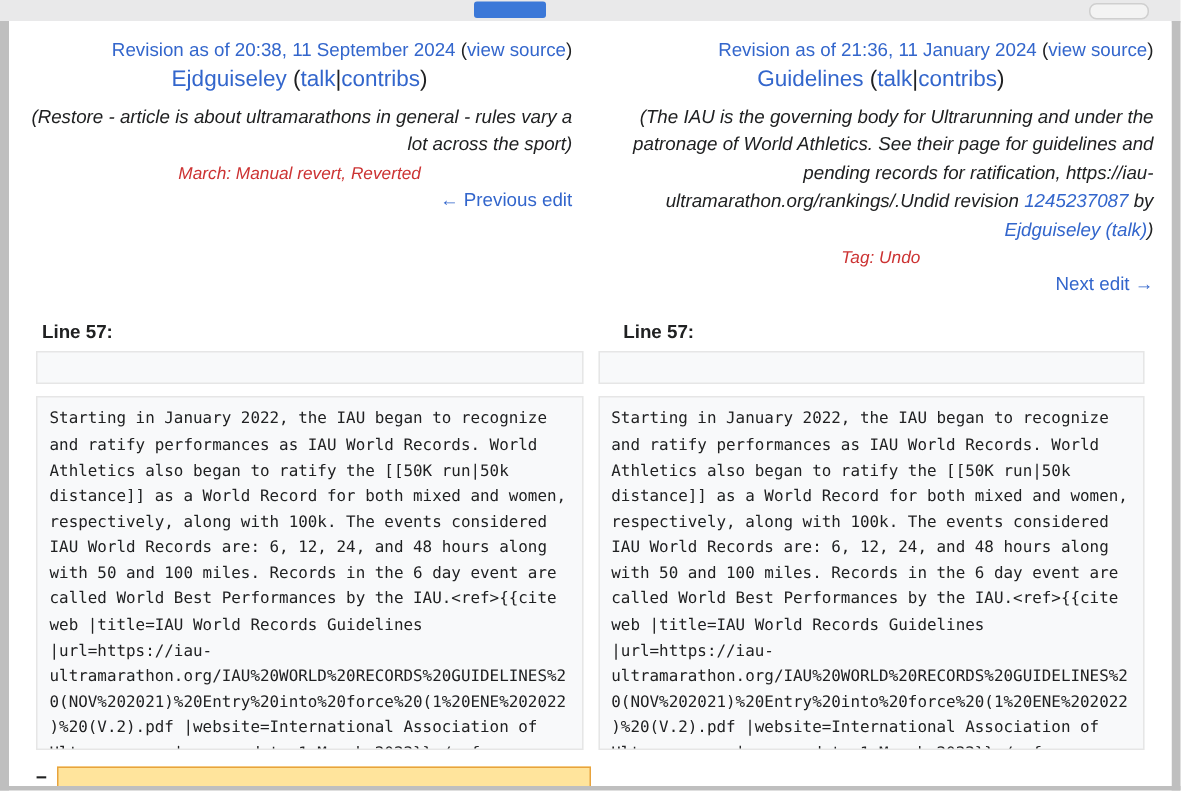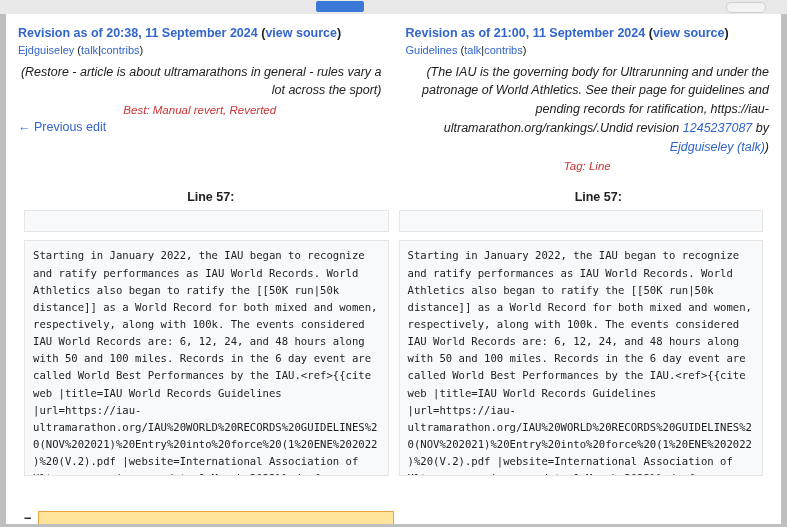--- a/index.html
+++ b/index.html
@@ -75,31 +75,32 @@
     width: 100%;
     padding-top: 10px;
     box-sizing: border-box;
   }
   .diff-col {
     width: 50%;
     box-sizing: border-box;
     padding: 0 12px;
   }
   .rev-header {
-    text-align: left;
+    text-align: right;
     font-size: 12.5px;
-    font-weight: bold;
+    font-weight: normal;
     color: #3366cc;
     line-height: 1.45;
   }
   .rev-header .plain {
     color: #202122;
   }
   .rev-line {
-    font-size: 11px;
+    text-align: center;
+    font-size: 15px;
     line-height: 1.5;
   }
   .user-link {
     color: #cc3333;
     font-weight: normal;
   }
   .paren {
     color: #202122;
   }
   a.link {
@@ -125,40 +126,39 @@
   }
   .tags {
     text-align: center;
     font-size: 11.5px;
     font-style: italic;
     color: #cc3333;
     margin-top: 4px;
   }
   .tags .tag-label { color: #cc3333; }
   .nav-edit {
-    text-align: left;
+    text-align: right;
     font-size: 12.5px;
     margin-top: 4px;
     color: #3366cc;
   }
   .nav-edit a { color: #3366cc; text-decoration: none; }
 
   .line-headers {
     display: flex;
     width: 100%;
     margin-top: 18px;
   }
   .line-header-cell {
     width: 50%;
     box-sizing: border-box;
     padding-left: 22px;
     font-size: 12.5px;
     font-weight: bold;
     color: #202122;
-    text-align: center;
   }
 
   .diff-body {
     display: flex;
     width: 100%;
     margin-top: 6px;
     padding: 0 18px;
     box-sizing: border-box;
     gap: 10px;
   }
@@ -241,41 +241,44 @@
         <div class="rev-header">
           <span>Revision as of 20:38, 11 September 2024</span>
           <span class="plain">(</span><a class="link">view source</a><span class="plain">)</span>
         </div>
         <div class="rev-line">
           <a class="link user-link">Ejdguiseley</a>
           <span class="paren">(</span><a class="link">talk</a><span class="sep">|</span><a class="link">contribs</a><span class="paren">)</span>
         </div>
         <div class="comment">(Restore - article is about ultramarathons in general - rules vary a lot across the sport)</div>
         <div class="tags">
-          <span class="tag-label">Best:</span>
+          <span class="tag-label">March:</span>
           <span>Manual revert, Reverted</span>
         </div>
         <div class="nav-edit">
           <a class="link">← Previous edit</a>
         </div>
       </div>
 
       <div class="diff-col">
         <div class="rev-header">
-          <span>Revision as of 21:00, 11 September 2024</span>
+          <span>Revision as of 21:36, 11 January 2024</span>
           <span class="plain">(</span><a class="link">view source</a><span class="plain">)</span>
         </div>
         <div class="rev-line">
           <a class="link user-link">Guidelines</a>
           <span class="paren">(</span><a class="link">talk</a><span class="sep">|</span><a class="link">contribs</a><span class="paren">)</span>
         </div>
         <div class="comment"><span>(The IAU is the governing body for Ultrarunning and under the patronage of World Athletics. See their page for guidelines and pending records for ratification, https://iau-ultramarathon.org/rankings/.Undid revision </span><a class="link rev-id">1245237087</a><span> by </span><a class="link author">Ejdguiseley</a> <a class="link author">(talk)</a><span>)</span></div>
         <div class="tags">
           <span class="tag-label">Tag:</span>
-          <span>Line</span>
+          <span>Undo</span>
+        </div>
+        <div class="nav-edit">
+          <a class="link">Next edit →</a>
         </div>
       </div>
 
     </div>
 
     <div class="line-headers">
       <div class="line-header-cell">Line 57:</div>
       <div class="line-header-cell">Line 57:</div>
     </div>
 

